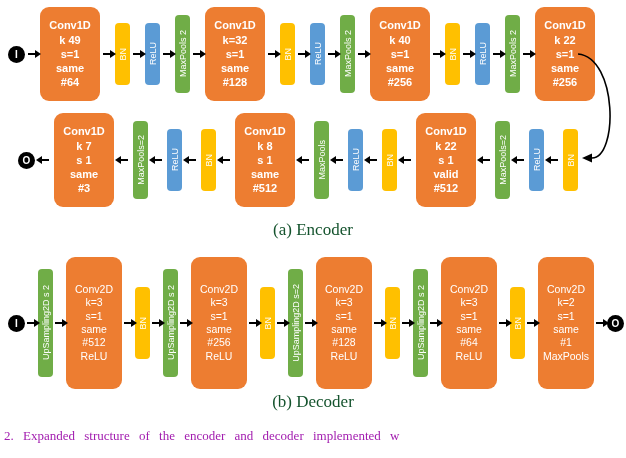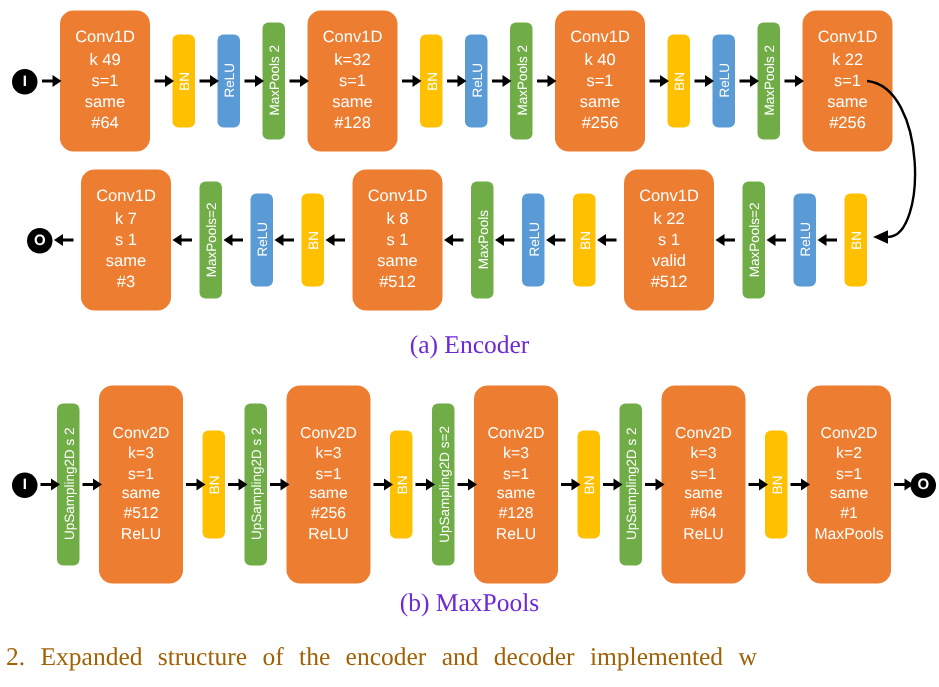--- a/index.html
+++ b/index.html
@@ -10,21 +10,21 @@
   .row { display: flex; align-items: center; }
   #enc-row1 { margin: 6px 0 0 8px; gap: 3px; height: 96px; }
   #enc-row2 { margin: 10px 0 0 18px; gap: 5px; height: 96px; }
   #dec-row  { margin: 26px 0 0 8px; gap: 2px; height: 114px; }
 
   .conv {
     background: var(--conv, #ED7D31); color: #fff; border-radius: 9px;
     display: flex; flex-direction: column; justify-content: center; align-items: center;
     text-align: center; font-size: 11px; line-height: 1.3; flex: 0 0 auto;
   }
-  .enc .conv { width: 60px; height: 94px; }
+  .enc .conv { width: 60px; height: 94px; font-weight: bold; }
   .dec .conv { width: 56px; height: 132px; font-size: 10.5px; line-height: 1.28; }
 
   .tag {
     border-radius: 4px; display: flex; align-items: center; justify-content: center;
     color: #fff; width: 15px; flex: 0 0 auto;
   }
   .tag span { writing-mode: vertical-rl; transform: rotate(180deg); font-size: 9px; white-space: nowrap; }
   .tag.bn   { background: var(--bn, #FFC000); height: 62px; }
   .tag.relu { background: var(--relu, #5B9BD5); height: 62px; }
   .tag.pool { background: var(--pool, #70AD47); height: 78px; }
@@ -40,26 +40,26 @@
   .arrow { position: relative; width: 9px; height: 2px; background: #000; flex: 0 0 auto; }
   .arrow::after {
     content: ""; position: absolute; top: -3.5px; width: 0; height: 0;
     border-top: 4.5px solid transparent; border-bottom: 4.5px solid transparent;
   }
   .arrow.right::after { right: -4px; border-left: 6px solid #000; }
   .arrow.left::after  { left: -4px;  border-right: 6px solid #000; }
 
   #skip-curve { position: absolute; right: 4px; top: 40px; }
 
-  .caption { font-family: "Liberation Serif", serif; font-size: 17px; color: #6d28d9; text-align: center; }
+  .caption { font-family: "Liberation Serif", serif; font-size: 17px; color: #14532d; text-align: center; }
   #cap-a { margin-top: 12px; }
   #cap-b { margin-top: 12px; }
 
   .fig-caption {
-    font-family: "Liberation Serif", serif; font-size: 17px; color: #a16207;
+    font-family: "Liberation Serif", serif; font-size: 13px; color: #a21caf;
     margin-top: 16px; padding-left: 4px; white-space: nowrap; word-spacing: 6px; overflow: hidden;
   }
 </style>
 </head>
 <body>
 
 <div class="figure">
 
   <div class="enc">
     <div class="row" id="enc-row1">
@@ -279,18 +279,18 @@
           <div>Conv2D</div>
           <div>k=2</div>
           <div>s=1</div>
           <div>same</div>
           <div>#1</div>
           <div>MaxPools</div>
         </div>
         <span class="arrow right"></span>
         <div class="io">O</div>
       </div>
-    <div class="caption" id="cap-b">(b) MaxPools</div>
+    <div class="caption" id="cap-b">(b) Decoder</div>
   </div>
 
   <div class="fig-caption">2.   Expanded structure of the encoder and decoder implemented w</div>
 
 </div>
 
 </body></html>

